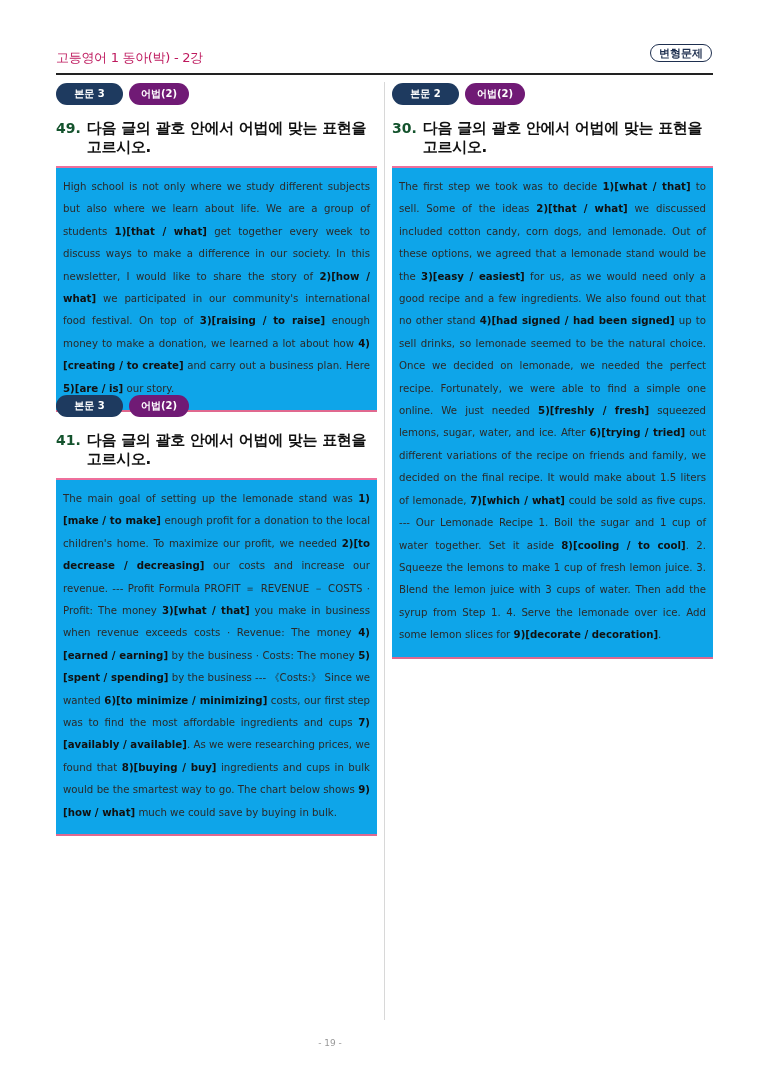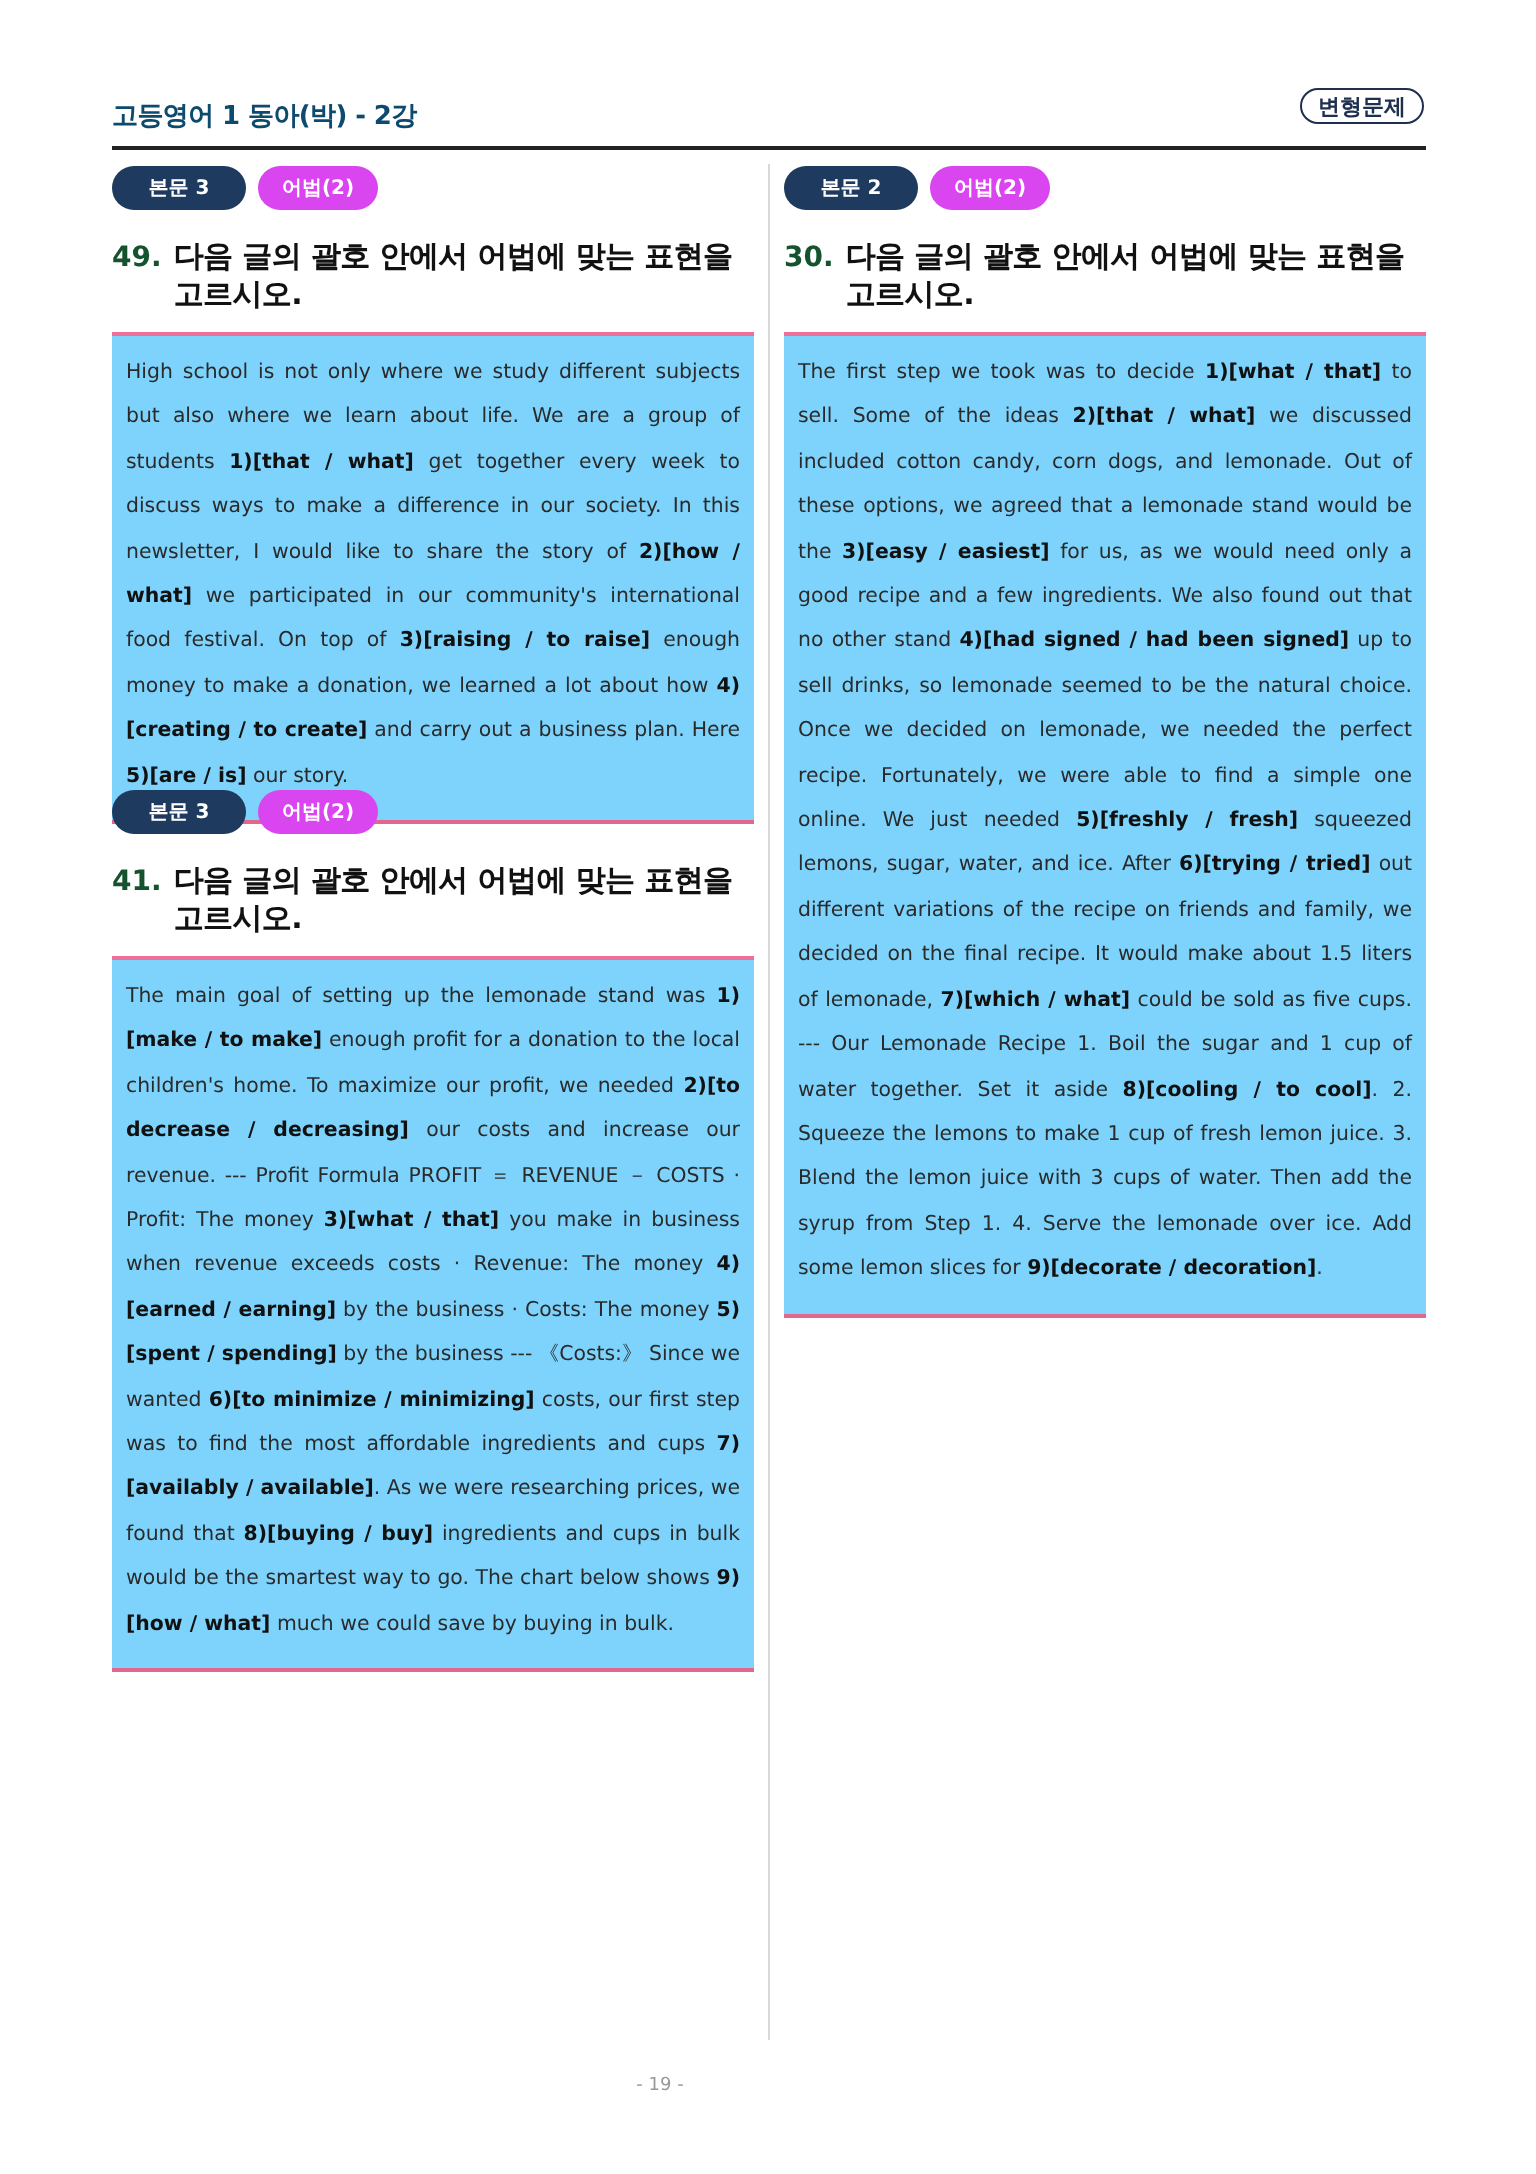--- a/index.html
+++ b/index.html
@@ -1,32 +1,32 @@
 <!DOCTYPE html>
 <html><head>
 <meta charset="utf-8">
 <style>
   html, body { margin: 0; padding: 0; background: #ffffff; }
   body { width: 768px; height: 1087px; position: relative; overflow: hidden; font-family: "DejaVu Sans", sans-serif; color: #222; }
-  .header-title { position: absolute; left: 56px; top: 49px; font-size: 13px; font-weight: bold; color: #0c4a6e; letter-spacing: -0.3px; }
+  .header-title { position: absolute; left: 56px; top: 49px; font-size: 13px; font-weight: normal; color: #be185d; letter-spacing: -0.3px; }
   .header-badge { position: absolute; left: 650px; top: 44px; width: 62px; height: 18px; border: 1.5px solid #1e2f4f; border-radius: 14px; box-sizing: border-box; display: flex; align-items: center; justify-content: center; font-size: 11px; font-weight: bold; color: #1e2f4f; }
   .header-rule { position: absolute; left: 56px; top: 73px; width: 657px; height: 2px; background: #222; }
   .col-divider { position: absolute; left: 384px; top: 82px; width: 1px; height: 938px; background: #d8d8d8; }
   .col { position: absolute; width: 321px; }
   .col.left { left: 56px; }
   .col.right { left: 392px; }
   .section { position: absolute; left: 0; width: 321px; }
   .tags { display: flex; gap: 6px; height: 22px; }
   .tag { height: 22px; border-radius: 11px; display: flex; align-items: center; justify-content: center; font-size: 10px; font-weight: bold; color: #fff; }
   .tag.main { width: 67px; background: #1e3a5f; }
-  .tag.grammar { width: 60px; background: #d946ef; }
+  .tag.grammar { width: 60px; background: #701a75; }
   .qtitle { margin-top: 14px; display: flex; align-items: baseline; gap: 6px; padding-bottom: 9px; border-bottom: 2px solid #ee6f9b; }
   .qnum { font-size: 14px; font-weight: bold; color: #14532d; }
   .qtext { font-size: 15px; font-weight: bold; color: #111; letter-spacing: -0.3px; }
-  .passage { background: #7dd3fc; padding: 8px 7px 10px 7px; font-size: 10.2px; line-height: 22.4px; text-align: justify; color: #2a2a2a; border-bottom: 2px solid #e0688f; }
+  .passage { background: #0ea5e9; padding: 8px 7px 10px 7px; font-size: 10.2px; line-height: 22.4px; text-align: justify; color: #2a2a2a; border-bottom: 2px solid #e0688f; }
   .passage b { color: #111; }
   .page-number { position: absolute; left: 0; width: 660px; top: 1038px; text-align: center; font-size: 9px; color: #999; }
 </style>
 </head>
 <body>
 
 <div class="header-title">고등영어 1 동아(박) - 2강</div>
 <div class="header-badge">변형문제</div>
 <div class="header-rule"></div>
 <div class="col-divider"></div>

